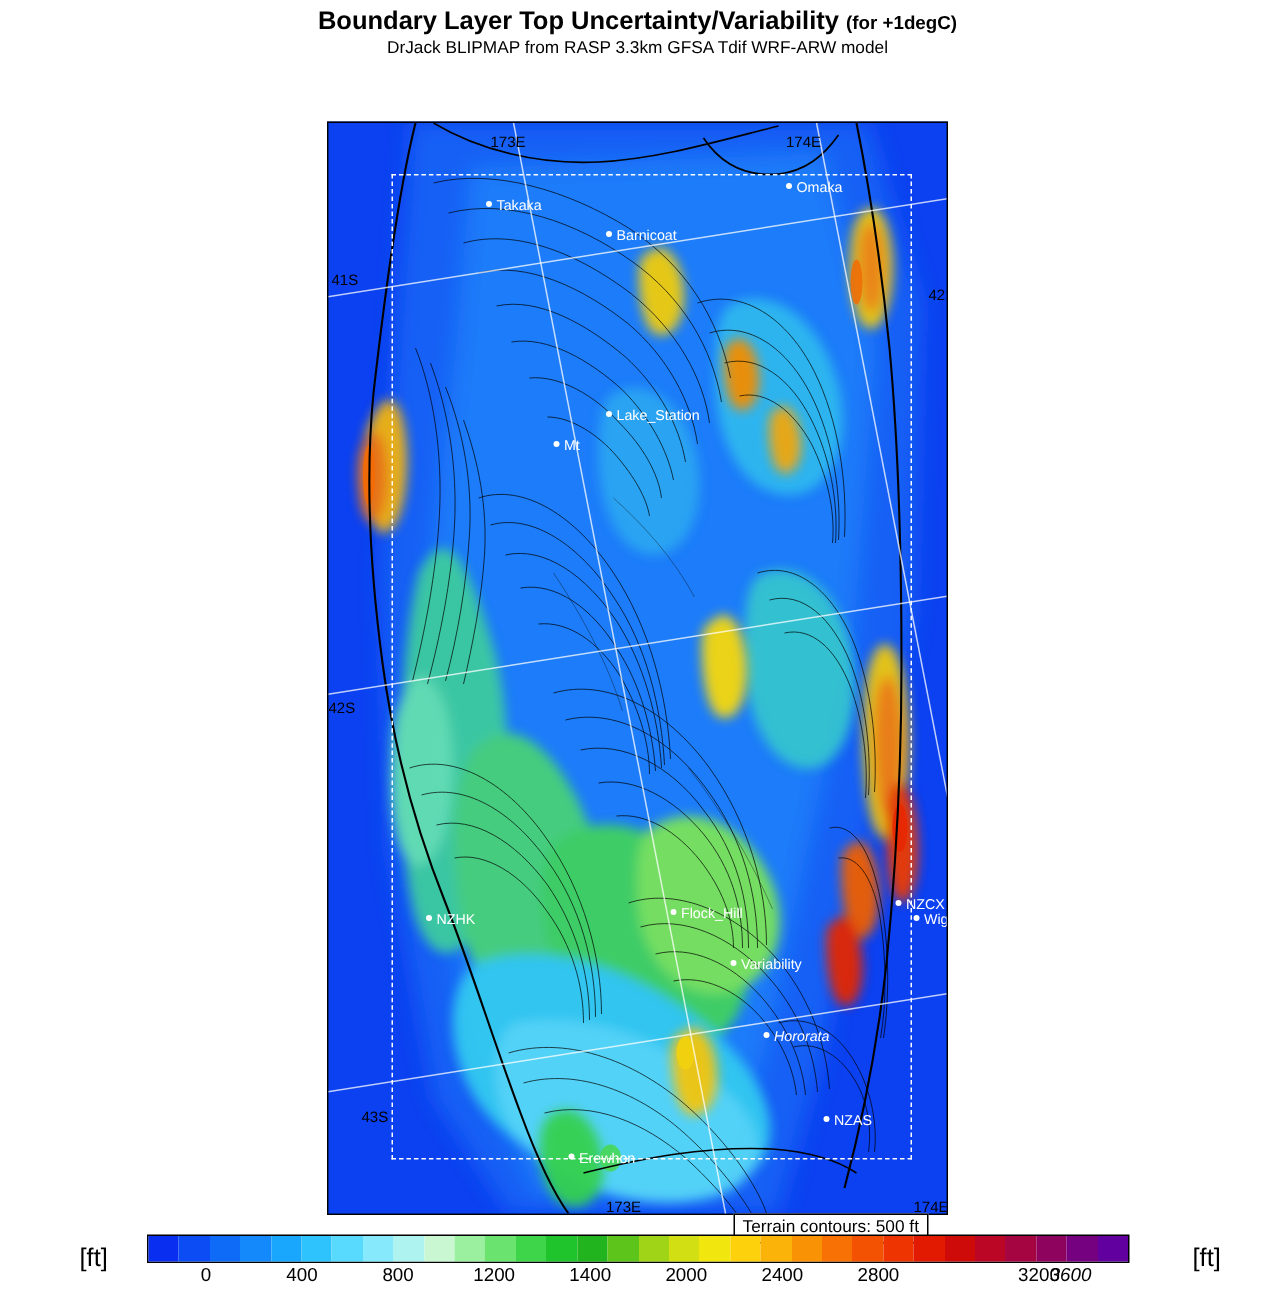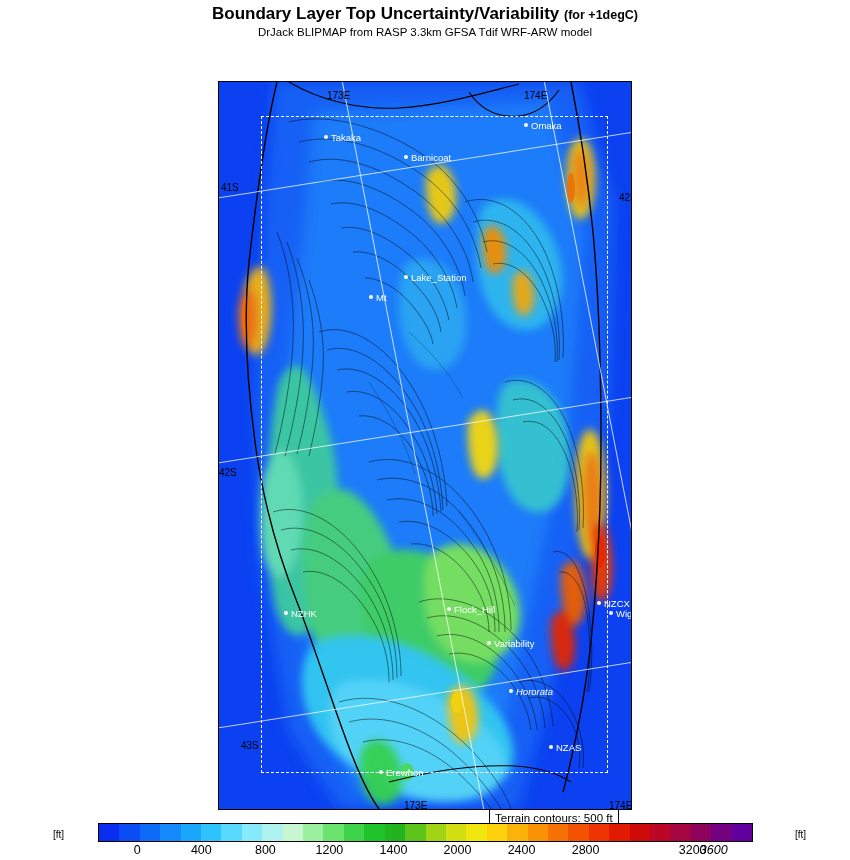--- a/index.html
+++ b/index.html
@@ -173,21 +173,21 @@
   .cbar-ticks span {
     position: absolute;
     font-size: 12.5px;
     color: #000;
     transform: translateX(-50%);
     white-space: nowrap;
   }
   .unit-left, .unit-right {
     position: absolute;
     top: 829px;
-    font-size: 10px;
+    font-size: 17px;
     color: #000;
   }
   .unit-left { left: 53px; }
   .unit-right { left: 795px; }
 </style>
 </head>
 <body>
 
 <div class="page">
 

